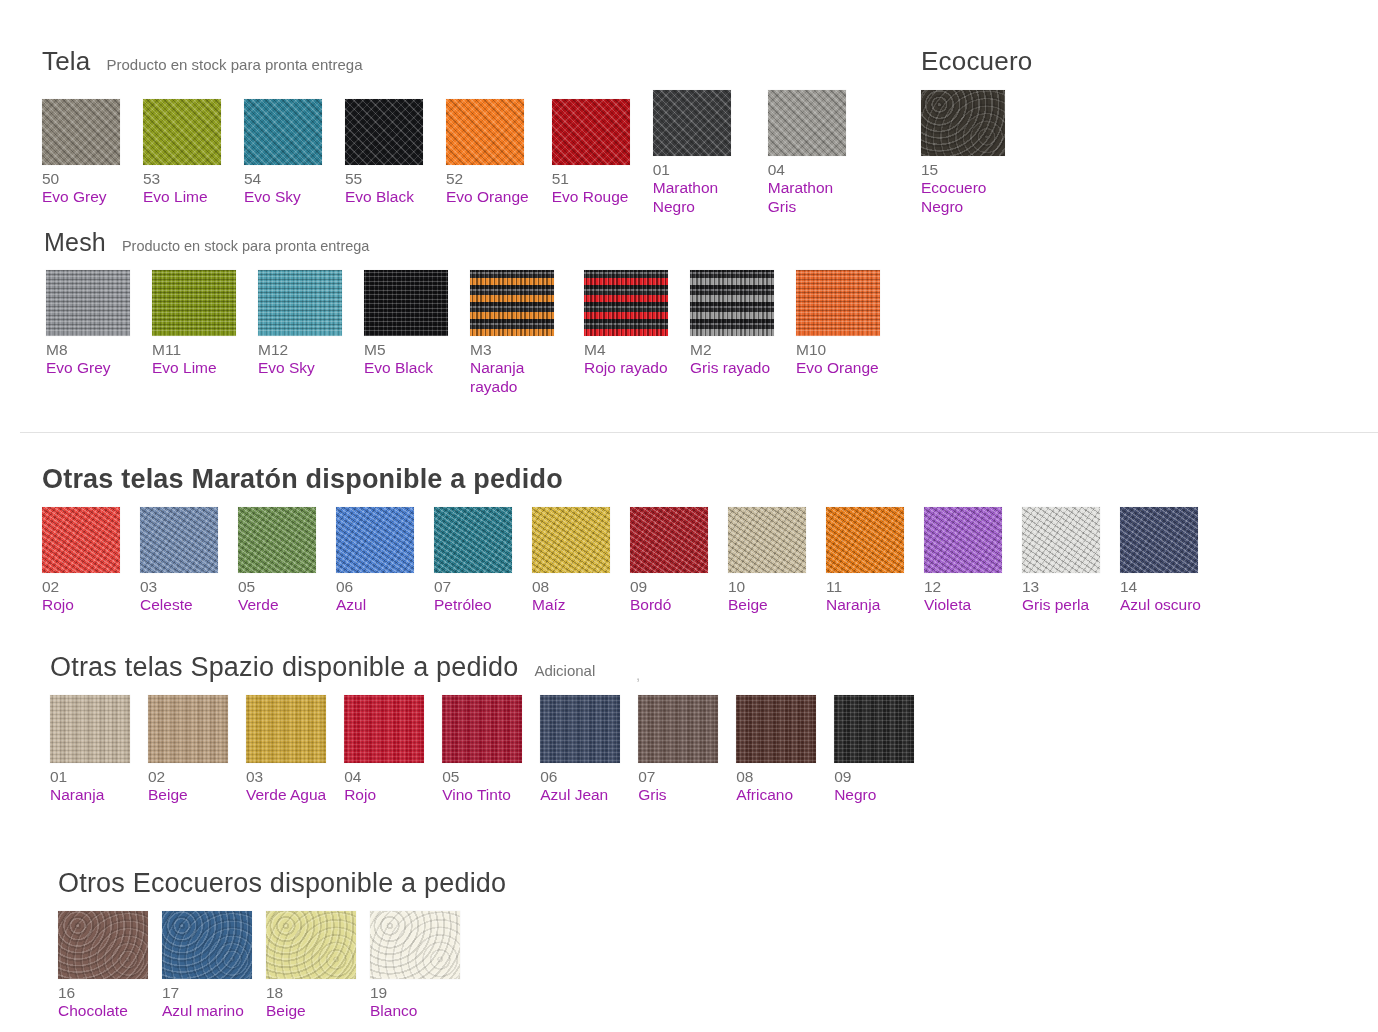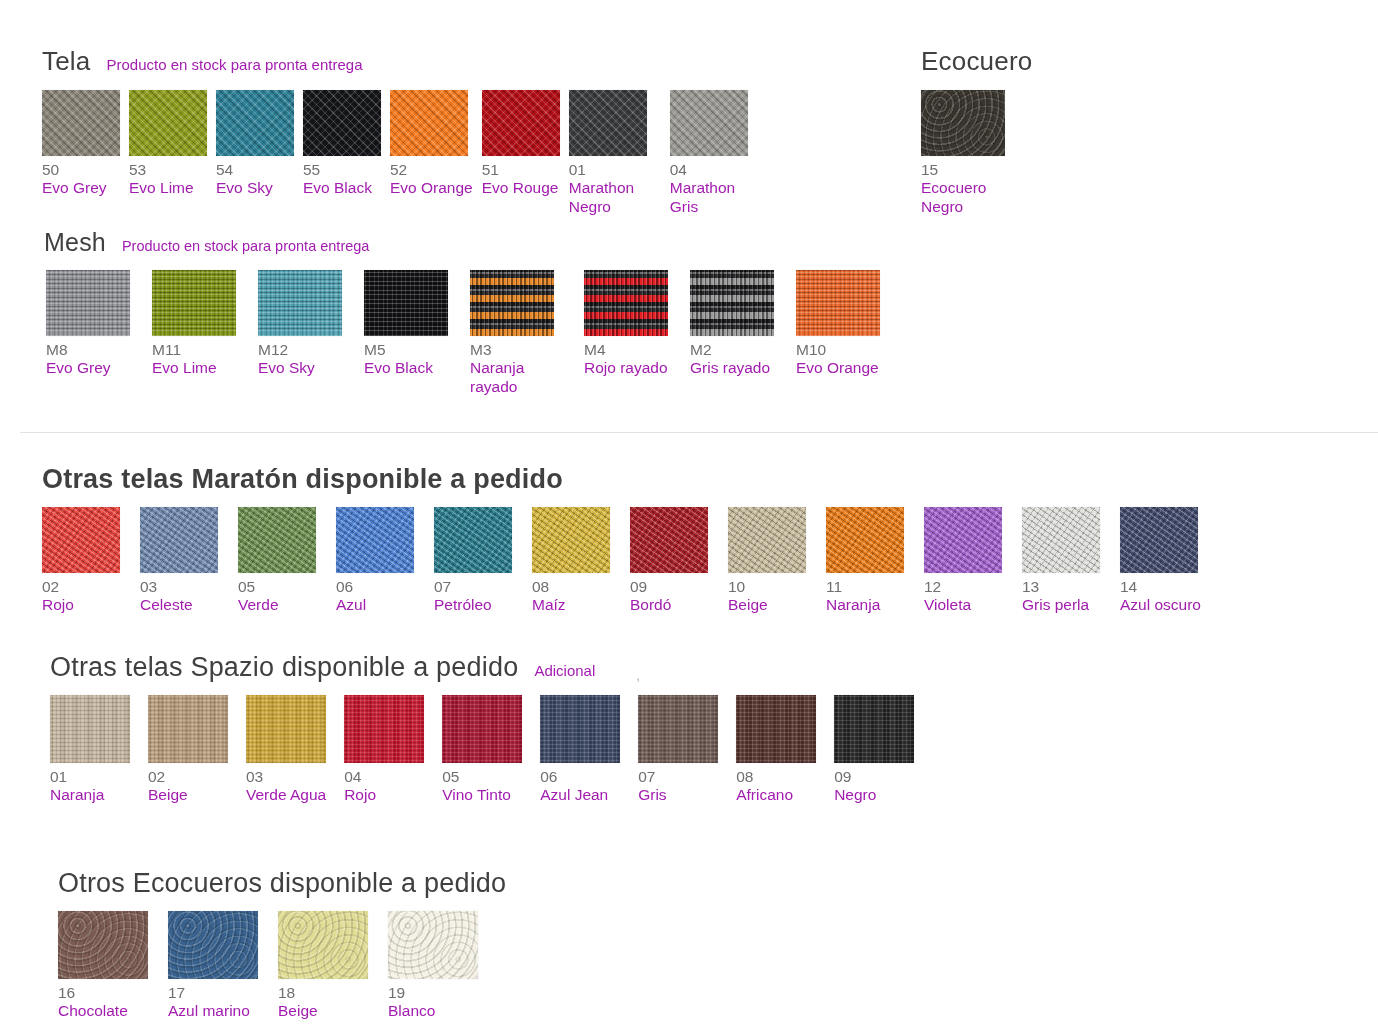--- a/index.html
+++ b/index.html
@@ -29,21 +29,21 @@
     font-weight: 400;
     color: #404040;
     letter-spacing: 0.2px;
     white-space: nowrap;
   }
   .section-title.small {
     font-size: 25px;
   }
   .section-note {
     font-size: 15px;
-    color: #a21caf;
+    color: #737373;
     white-space: nowrap;
   }
   .section-note.tiny {
     font-size: 14.5px;
   }
 
   .swatch-row {
     display: flex;
     align-items: flex-start;
   }
@@ -177,26 +177,26 @@
 
   
   #block-tela      { position: absolute; left: 42px;  top: 46px; }
   #block-ecocuero  { position: absolute; left: 921px; top: 46px; }
   #block-mesh      { position: absolute; left: 46px;  top: 228px; }
   #divider-main    { left: 20px; top: 432px; width: 1358px; }
   #block-maraton   { position: absolute; left: 42px;  top: 464px; }
   #block-spazio    { position: absolute; left: 50px;  top: 652px; }
   #block-ecocueros { position: absolute; left: 58px;  top: 820px; }
 
-  #block-tela .swatch-row      { gap: 9px; margin-top: 13px; }
+  #block-tela .swatch-row      { gap: 23px; margin-top: 13px; align-items: center; }
   #block-ecocuero .swatch-row  { gap: 23px; margin-top: 13px; }
   #block-mesh .swatch-row      { gap: 22px; margin-top: 13px; }
   #block-maraton .swatch-row   { gap: 20px; margin-top: 12px; }
   #block-spazio .swatch-row    { gap: 18px; margin-top: 12px; }
-  #block-ecocueros .swatch-row { gap: 20px; margin-top: 12px; }
+  #block-ecocueros .swatch-row { gap: 14px; margin-top: 12px; }
 
   #block-tela .swatch      { width: 78px; height: 66px; }
   #block-ecocuero .swatch  { width: 84px; height: 66px; }
   #block-mesh .swatch      { width: 84px; height: 66px; }
   #block-maraton .swatch   { width: 78px; height: 66px; }
   #block-spazio .swatch    { width: 80px; height: 68px; }
   #block-ecocueros .swatch { width: 90px; height: 68px; }
 
   #block-mesh .section-head      { margin-left: -2px; }
   #block-maraton .section-title  { font-size: 27px; font-weight: bold; }

